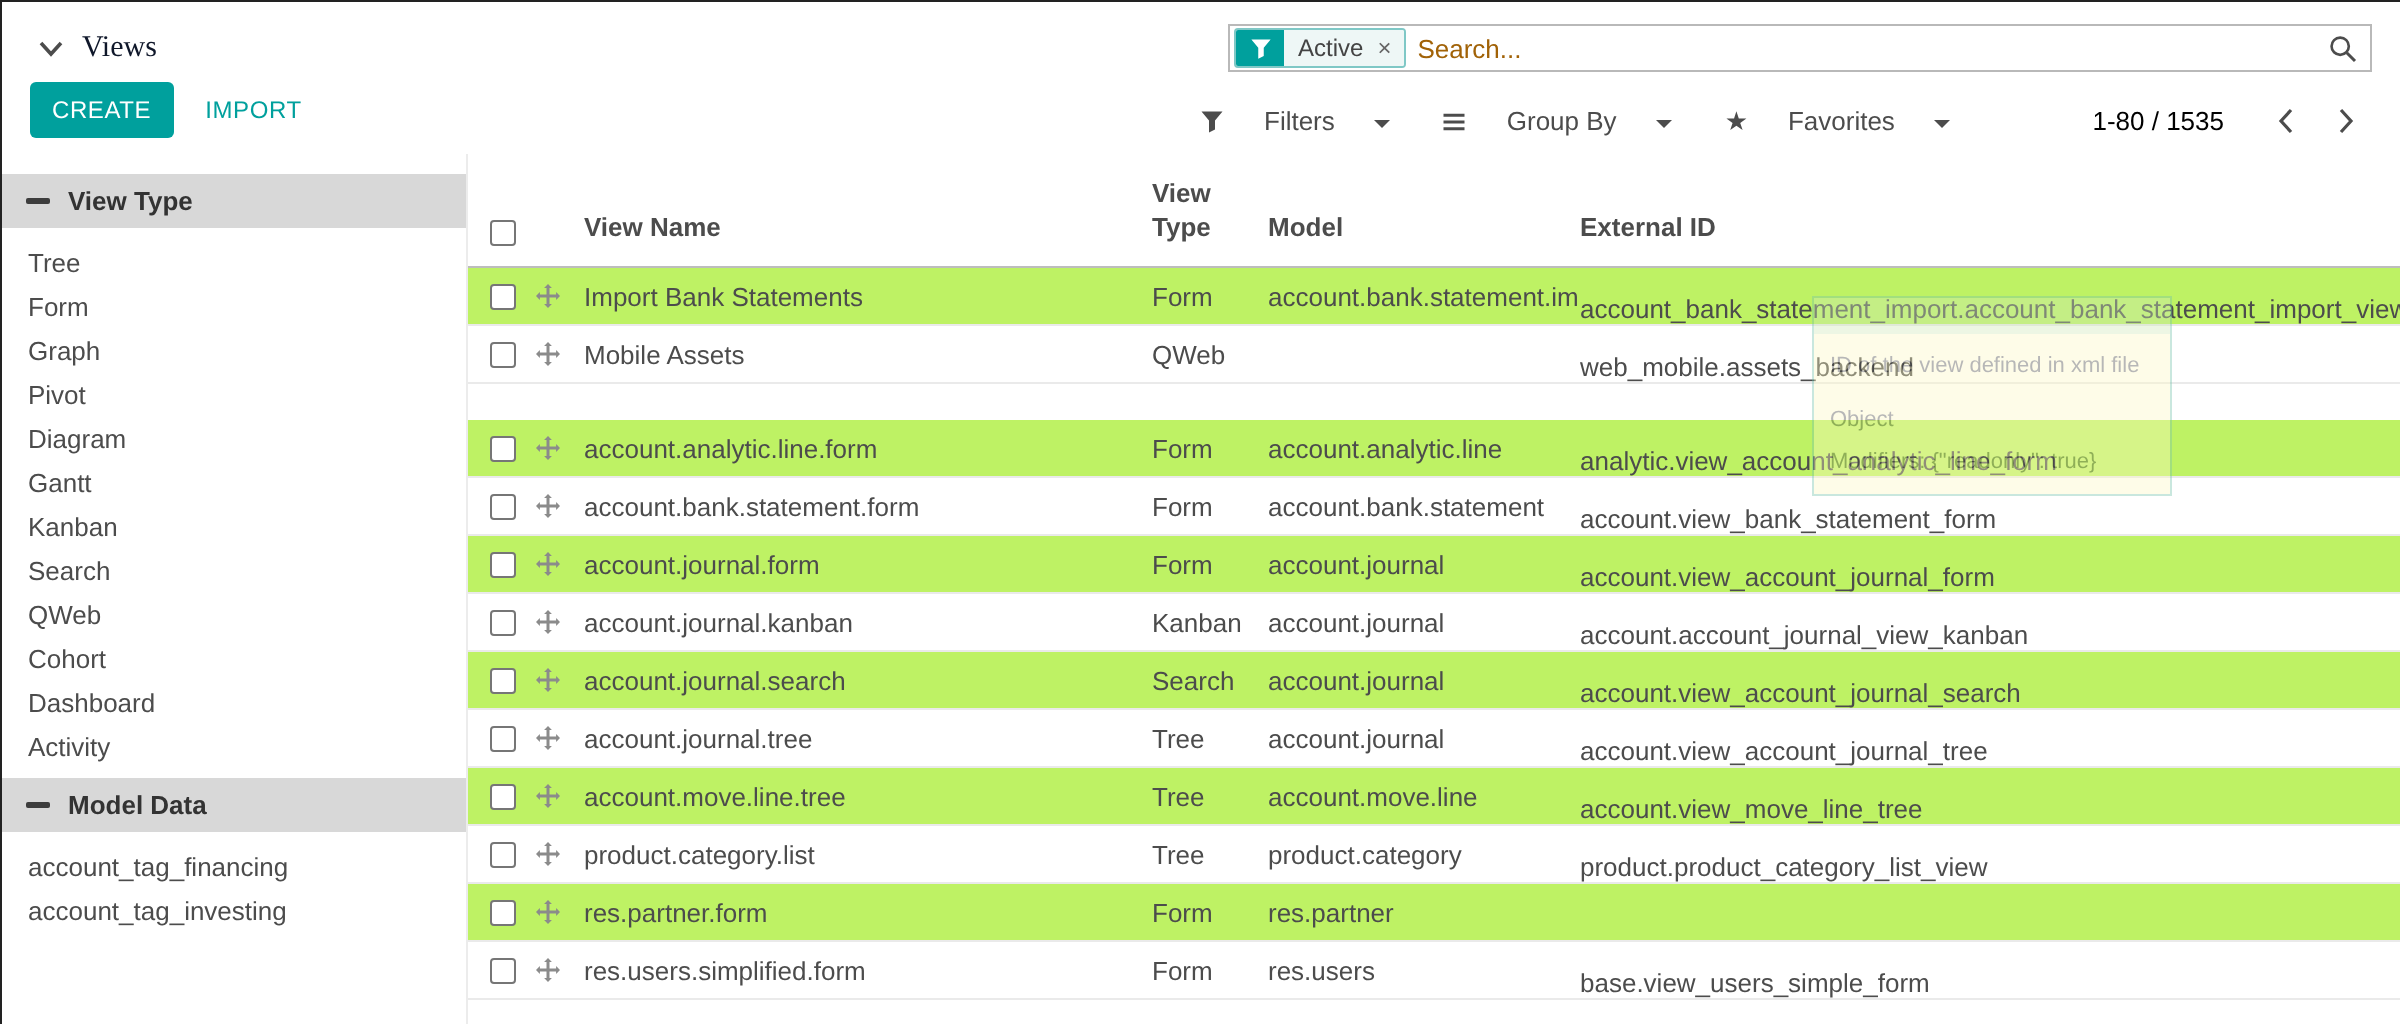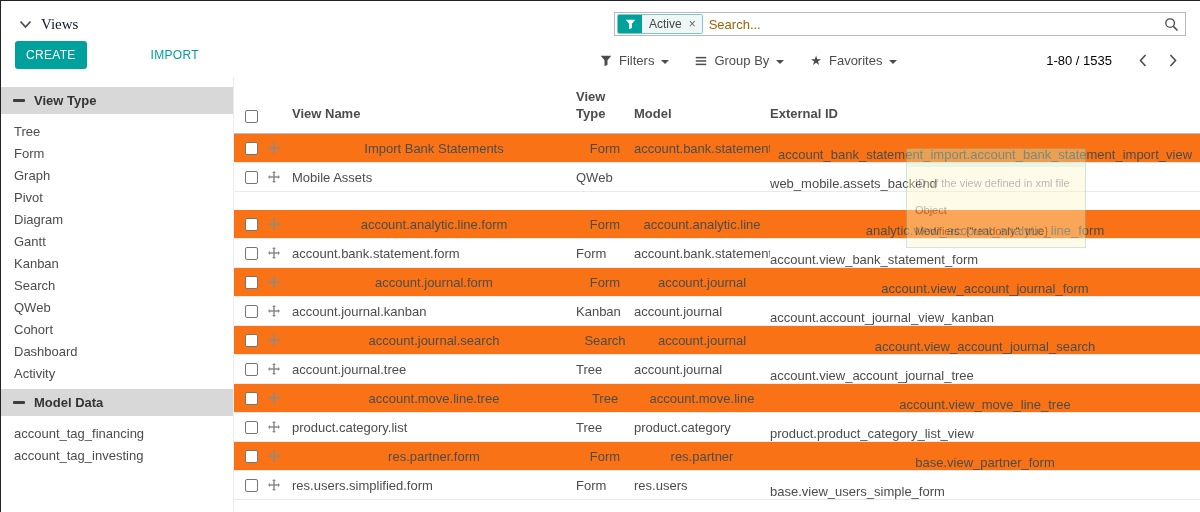--- a/index.html
+++ b/index.html
@@ -20,50 +20,50 @@
   .facet-val { background:#eef7f6; display:flex; align-items:center; padding:0 2px 0 7px; font-size:12px; color:#444; }
   .facet-x { background:#eef7f6; display:flex; align-items:center; padding:0 6px 0 5px; color:#666; font-size:12px; cursor:pointer; }
   .ph { flex:1; color:#a16207; font-size:13px; margin-left:6px; overflow:hidden; white-space:nowrap; }
   .magnifier { display:flex; align-items:center; cursor:pointer; }
 
   
   .controlbar { display:flex; justify-content:space-between; align-items:flex-end; padding:2px 14px 8px 14px; height:34px; }
   .cp-left { display:flex; align-items:center; gap:16px; }
   .btn-create { background:#00a09d; color:#fff; border:none; padding:7px 11px; font-size:12px; border-radius:3px;
                 font-family:inherit; letter-spacing:.3px; cursor:pointer; }
-  .btn-import { background:none; border:none; color:#00a09d; font-size:12px; font-family:inherit; letter-spacing:.3px; cursor:pointer;margin-left:48px; }
+  .btn-import { background:none; border:none; color:#00a09d; font-size:12px; font-family:inherit; letter-spacing:.3px; cursor:pointer; }
   .cp-right { width:586px; display:flex; justify-content:space-between; align-items:center; }
   .dropdowns { display:flex; align-items:center; gap:26px; }
-  .dd { display:flex; align-items:center; gap:7px; font-size:13px; color:#4c4c4c; cursor:pointer; }
+  .dd { display:flex; align-items:center; gap:20px; font-size:13px; color:#4c4c4c; cursor:pointer; }
   .caret { width:0; height:0; border-left:4px solid transparent; border-right:4px solid transparent; border-top:4px solid #4c4c4c; margin-top:2px; }
   .star-glyph { font-size:13px; color:#4c4c4c; }
   .pager { display:flex; align-items:center; gap:4px; font-size:13px; color:#000000; }
   .pager-text { margin-right:14px; }
   .pg-btn { padding:2px 9px; cursor:pointer; display:flex; align-items:center; }
 
   
   .bodyrow { display:flex; align-items:stretch; height:calc(100% - 76px); }
   .sidebar { width:232px; flex:none; padding-top:6px; overflow:hidden; }
   .sgroup { background:#d8d8d8; display:flex; align-items:center; gap:9px; padding:6px 12px; font-size:13px;
             font-weight:700; color:#333; margin:4px 0 7px 0; cursor:pointer; }
   .sdash { width:12px; height:3px; background:#3d3d3d; border-radius:1px; flex:none; }
   .sitem { padding:3px 0 4px 13px; font-size:13px; color:#4c4c4c; line-height:15px; cursor:pointer; }
 
   .list { flex:1; min-width:0; border-left:1px solid #ececec; }
   .lheader { display:flex; align-items:flex-end; border-bottom:1px solid #bdbdbd; padding:10px 0 10px 0; min-height:57px; }
   .hlabel { font-weight:700; font-size:13px; color:#4c4c4c; cursor:pointer; line-height:1.35; }
   .lrow { display:flex; align-items:center; height:29px; border-bottom:1px solid #eaeaea; font-size:13px; color:#4c4c4c; cursor:pointer; }
-  .lrow.odd { background:#f97316;text-align:center; }
+  .lrow.odd { background:#bef264; }
   .row-spacer { height:18px; background:#fff; }
 
   .c-check { width:34px; flex:none; display:flex; justify-content:center; }
   .c-drag  { width:24px; flex:none; display:flex; align-items:center; }
   .c-name  { width:284px; flex:none; overflow:hidden; white-space:nowrap; }
   .c-type  { width:58px; flex:none; }
-  .c-model { width:136px; flex:none; overflow:hidden; white-space:nowrap; }
+  .c-model { width:156px; flex:none; overflow:hidden; white-space:nowrap; }
   .c-xmlid { flex:1; min-width:0; overflow:hidden; white-space:nowrap;margin-top:12px; }
 
   .cb { width:13px; height:13px; border:1px solid #767676; border-radius:2px; background:#fff; cursor:pointer; }
   .drag-ico { display:flex; align-items:center; cursor:grab; }
 
   
   .tooltip { position:absolute; left:905px; top:147px; width:180px; border:1px solid rgba(0,150,148,.55);
              background:#fef9c3; opacity:.38; z-index:4; pointer-events:none; font-size:11px; color:#444; }
   .tooltip-head { height:18px; background:rgba(0,160,157,.18); }
   .tooltip-body { padding:9px 8px 10px 8px; }
@@ -411,21 +411,20 @@
     <div class="c-drag">
       <span class="drag-ico">
         <svg width="12" height="12" viewBox="0 0 16 16">
                   <path d="M8 0l2.6 2.6H9v4.4h4.4V5.4L16 8l-2.6 2.6V9H9v4.4h1.6L8 16l-2.6-2.6H7V9H2.6v1.6L0 8l2.6-2.6V7H7V2.6H5.4L8 0z" fill="#8b8b8b"></path>
                 </svg>
       </span>
     </div>
     <div class="c-name"><span>res.partner.form</span></div>
     <div class="c-type">Form</div>
     <div class="c-model">res.partner</div>
-    <div class="c-xmlid">base.view_partner_form</div>
   </div>
 
   <div class="lrow">
     <div class="c-check">
       <span class="cb"></span>
     </div>
     <div class="c-drag">
       <span class="drag-ico">
         <svg width="12" height="12" viewBox="0 0 16 16">
                   <path d="M8 0l2.6 2.6H9v4.4h4.4V5.4L16 8l-2.6 2.6V9H9v4.4h1.6L8 16l-2.6-2.6H7V9H2.6v1.6L0 8l2.6-2.6V7H7V2.6H5.4L8 0z" fill="#8b8b8b"></path>

